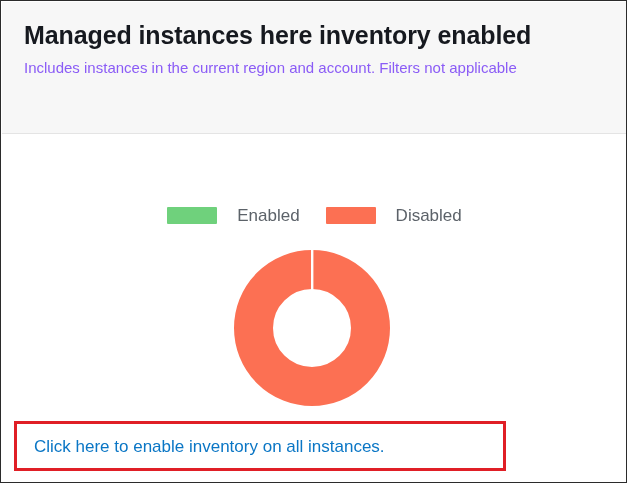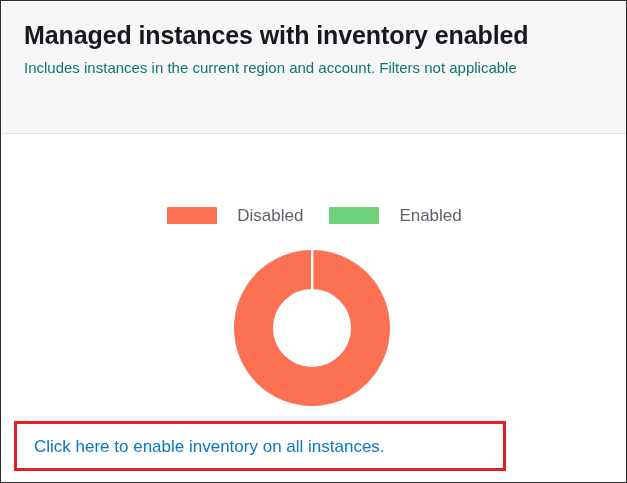--- a/index.html
+++ b/index.html
@@ -39,21 +39,21 @@
     font-size: 25px;
     line-height: 30px;
     font-weight: bold;
     color: #16191f;
     letter-spacing: -0.1px;
   }
   .card-subtitle {
     margin: 8px 0 0 0;
     font-size: 15px;
     line-height: 20px;
-    color: #0f766e;
+    color: #8b5cf6;
     max-width: 520px;
   }
 
   
   .card-body {
     position: absolute;
     left: 1px;
     top: 133px;
     width: 625px;
     height: 349px;
@@ -135,36 +135,36 @@
     border: 3px solid #e01f26;
     pointer-events: none;
   }
 </style>
 </head>
 <body>
 
 <div class="screenshot">
 
   <div class="card-header">
-    <h1 class="card-title">Managed instances with inventory enabled</h1>
+    <h1 class="card-title">Managed instances here inventory enabled</h1>
     <p class="card-subtitle">Includes instances in the current region and account. Filters not applicable</p>
   </div>
 
   <div class="card-body">
 
     <div class="legend">
 
       <div class="legend-item">
-        <span class="legend-swatch" style="background:#FC7053"></span>
-        <span class="legend-label">Disabled</span>
+        <span class="legend-swatch" style="background:#6FD17C"></span>
+        <span class="legend-label">Enabled</span>
       </div>
 
       <div class="legend-item">
-        <span class="legend-swatch" style="background:#6FD17C"></span>
-        <span class="legend-label">Enabled</span>
+        <span class="legend-swatch" style="background:#FC7053"></span>
+        <span class="legend-label">Disabled</span>
       </div>
 
     </div>
 
     <div class="donut-wrap">
       <svg class="donut-svg" viewBox="0 0 156 156">
 
         <circle cx="78" cy="78" r="58.5" fill="none" stroke="#FC7053" stroke-width="39"></circle>
 
         <rect x="77" y="0" width="2.4" height="40" fill="#ffffff"></rect>

